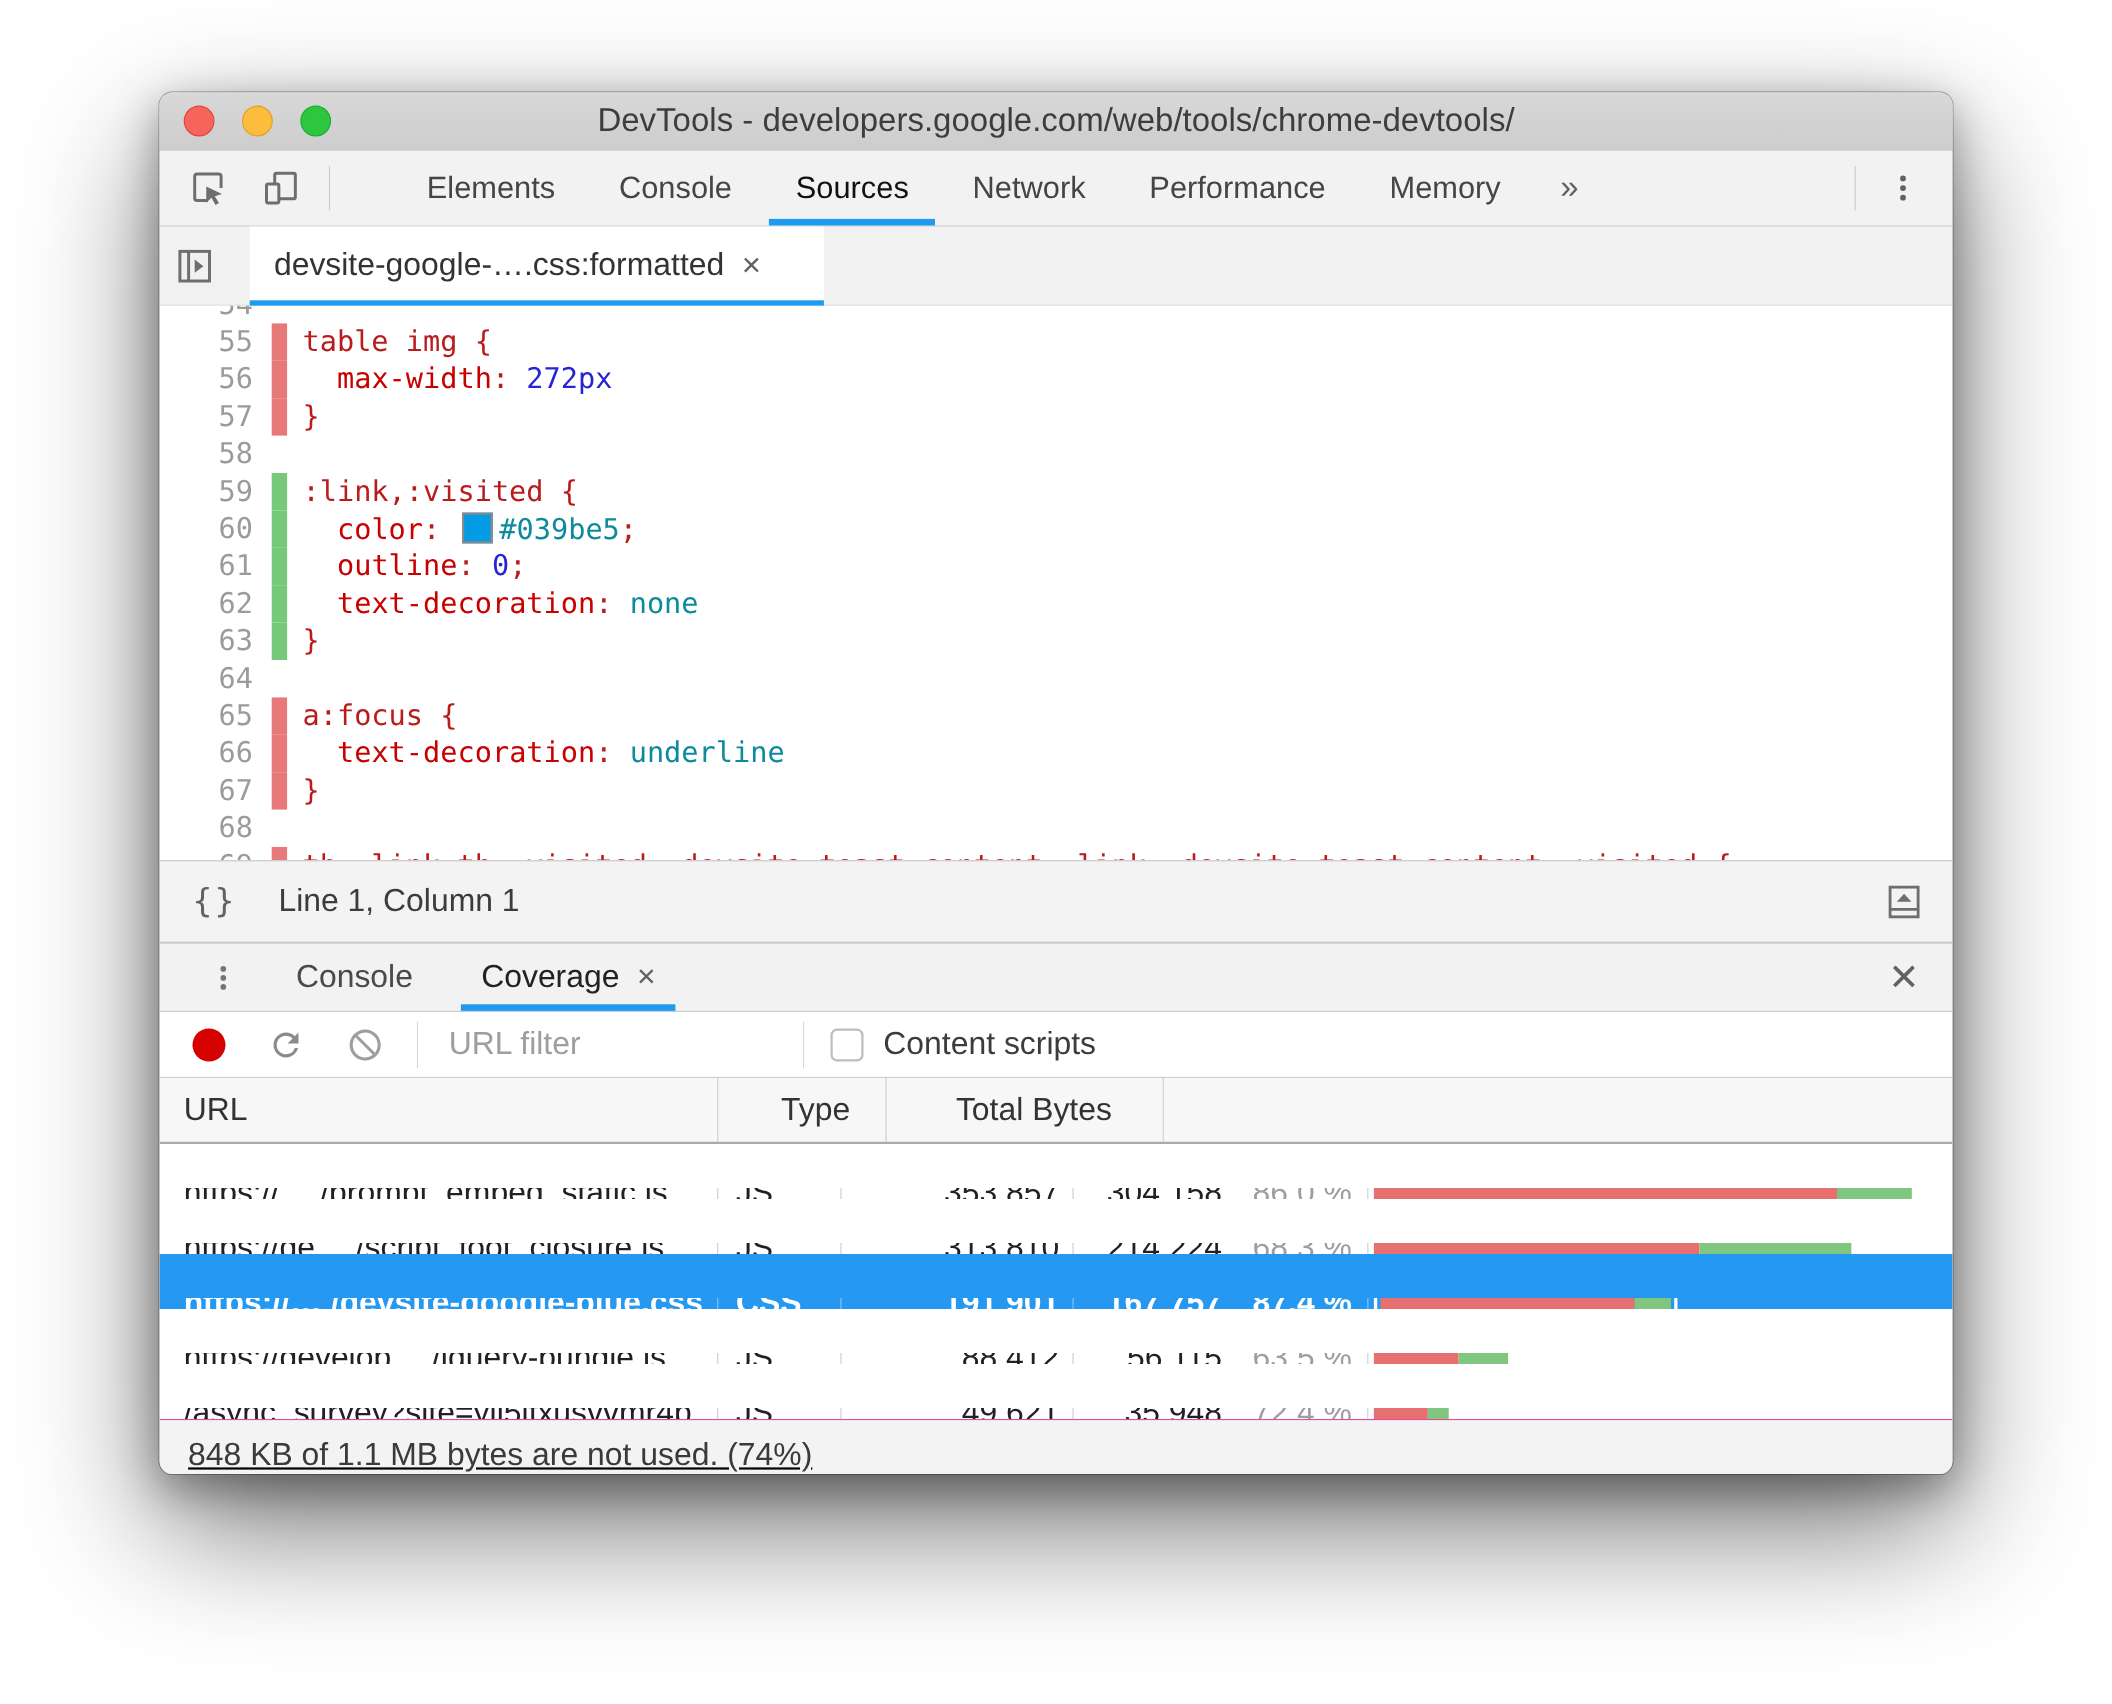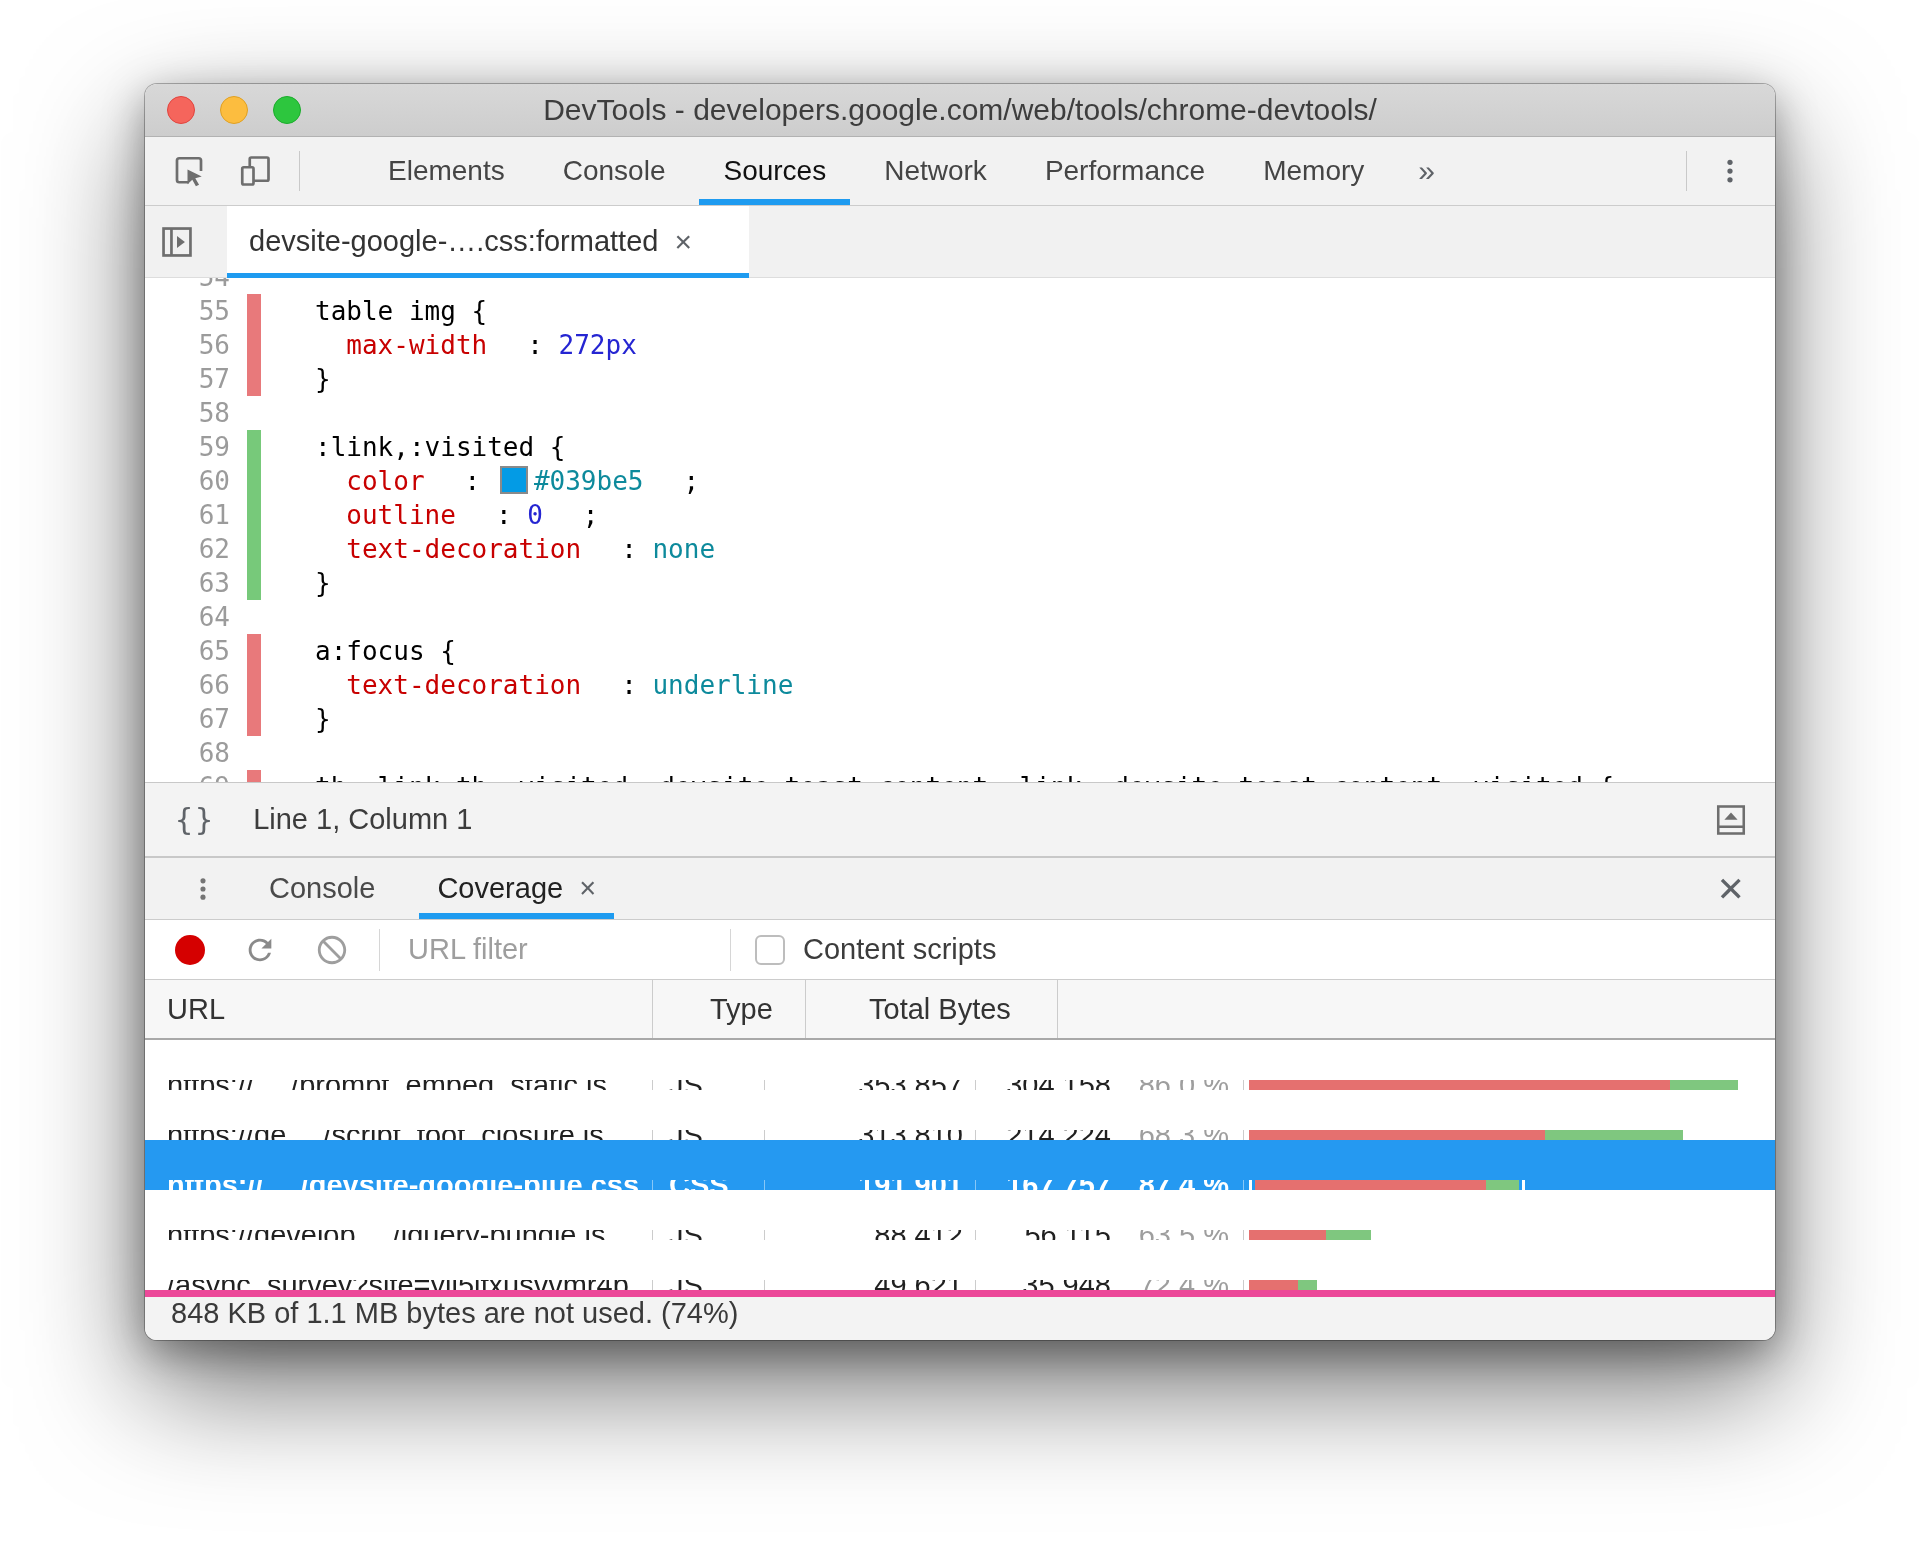--- a/index.html
+++ b/index.html
@@ -38,21 +38,21 @@
   .file-tab::after{content:"";position:absolute;left:0;right:0;bottom:-1px;height:5px;background:#1e9bf0;}
   
   .editor{flex:1 1 auto;background:#fff;overflow:hidden;position:relative;}
   .ed-lines{margin-top:-18px;}
   .ed-line{height:34px;display:flex;align-items:center;font-family:"DejaVu Sans Mono","Liberation Mono",monospace;font-size:26px;white-space:pre;}
   .ln{width:85px;flex:0 0 85px;text-align:right;color:#9b9b9b;}
   .cov{width:14px;flex:0 0 14px;height:34px;margin-left:17px;}
   .cov.red{background:#e8797b;}
   .cov.green{background:#77c97a;}
   .code{margin-left:14px;color:#1a1a1a;}
-  .code .p{color:#000000;margin-left:40px;}
+  .code .p{color:#b91c1c;}
   .code .prop{color:#c80000;}
   .code .num{color:#2525d2;}
   .code .kw{color:#0d8a9c;}
   .code .hex{color:#0d8a9c;}
   .code .sw{display:inline-block;width:24px;height:24px;background:#039be5;border:2px solid #8a8a8a;margin:0 6px -2px 4px;vertical-align:-2px;}
   
   .statusbar{height:76px;flex:0 0 76px;background:#f3f3f3;border-top:1px solid #c8c8c8;border-bottom:2px solid #c8c8c8;display:flex;align-items:center;position:relative;box-sizing:border-box;}
   .braces{margin-left:30px;font-family:"DejaVu Sans Mono","Liberation Mono",monospace;font-size:30px;color:#5f6368;letter-spacing:2px;}
   .linecol{margin-left:38px;font-size:29px;color:#3c3c3c;}
   .eject-btn{position:absolute;right:24px;top:50%;transform:translateY(-50%);width:40px;height:44px;display:flex;align-items:center;justify-content:center;}
@@ -92,21 +92,21 @@
   .barwrap{display:flex;}
   .bar{height:30px;display:flex;}
   .bar .bred{background:#e5706f;height:100%;}
   .bar .bgreen{background:#7fc77f;height:100%;flex:1;}
   .tr.selected{background:#2599f1;}
   .tr.selected .td, .tr.selected .c-unused .ub{color:#fff;}
   .tr.selected .c-unused .pct{color:#fff;}
   .tr.selected .td{border-right-color:rgba(255,255,255,0.45);font-weight:600;}
   .tr.selected .barwrap{border:3px solid #fff;padding:3px;}
   
-  .footer{height:50px;flex:0 0 50px;background:#f3f3f3;border-top:7px solid #ec4899;display:flex;align-items:flex-start;box-sizing:border-box;}
+  .footer{height:50px;flex:0 0 50px;background:#f3f3f3;border-top:1px solid #ec4899;display:flex;align-items:flex-end;box-sizing:border-box;text-decoration:underline;}
   .footer span{margin-left:26px;font-size:29px;color:#3a3a3a;}
   svg{display:block;}
 </style>
 </head>
 <body>
 
 <div class="window">
 
   <div class="titlebar">
     <div class="lights">

